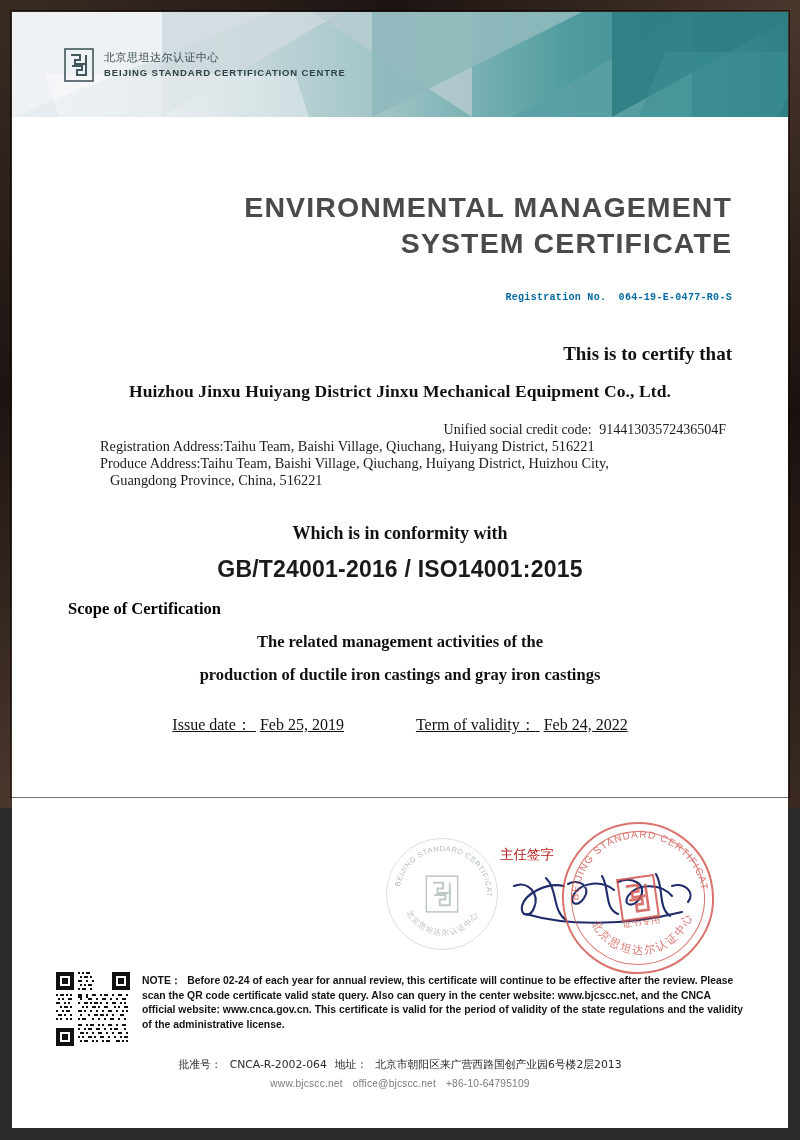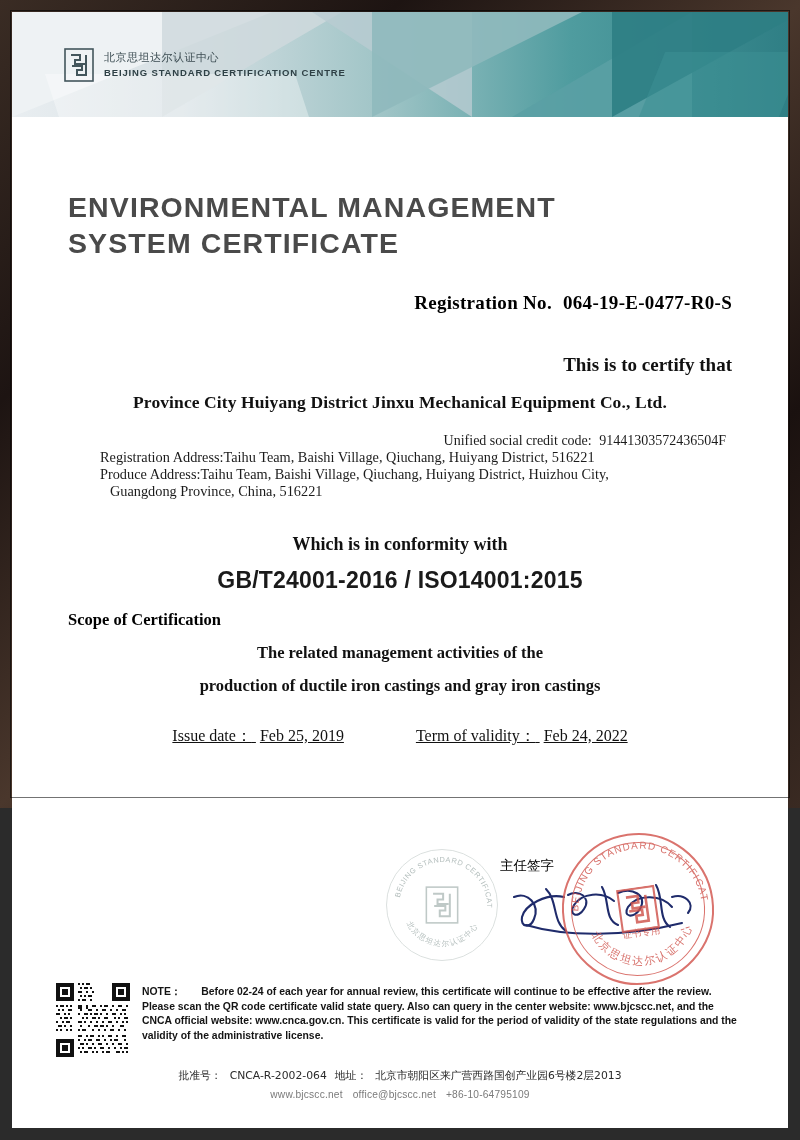--- a/index.html
+++ b/index.html
@@ -74,36 +74,37 @@
     font-size: 9.5px; font-weight: bold; color: #2f4146; letter-spacing: .85px;
     margin-top: 2px;
   }
 
   
   #body-area {
     position: relative;
     padding: 0 56px;
   }
   #main-title {
-    text-align: left;
+    text-align: right;
     font-family: "Liberation Sans", sans-serif;
     font-weight: bold;
     font-size: 28.5px;
     letter-spacing: 1.1px;
     color: #4a4a4a;
     line-height: 1.28;
     margin-top: 72px;
   }
   #reg-no {
     text-align: right;
-    font-size: 19px;
-    font-weight: bold;
-    color: #000000;
+    font-size: 10px;
+    font-weight: bold;
+    color: #0369a1;
     margin-top: 30px;
     letter-spacing: .3px;
+    font-family: Liberation Mono, monospace;
   }
   #reg-no .label { margin-right: 6px; }
 
   #certify-line {
     text-align: right;
     font-size: 19px;
     font-weight: bold;
     color: #111;
     margin-top: 40px;
   }
@@ -189,21 +190,21 @@
   #watermark-seal .wm-inner {
     position: absolute; left: 50%; top: 50%;
     transform: translate(-50%,-50%);
     width: 34px; height: 38px;
   }
   #sig-label {
     position: absolute;
     left: 432px; top: 26px;
     font-family: "DejaVu Sans", sans-serif;
     font-size: 13.5px;
-    color: #000000;
+    color: #b91c1c;
     text-align: right;
   }
   #signature {
     position: absolute;
     left: 438px; top: 44px;
     width: 200px; height: 70px;
   }
   #red-seal {
     position: absolute;
     right: 18px; top: 2px;
@@ -250,21 +251,21 @@
     position: relative;
   }
   #note-text {
     font-family: "Liberation Sans", sans-serif;
     font-size: 10.4px;
     line-height: 1.42;
     color: #141414;
     font-weight: bold;
     padding-top: 2px;
   }
-  #note-text .nlabel { margin-right: 20px; }
+  #note-text .nlabel { margin-right: 6px; }
   #footer-line1 {
     text-align: center;
     font-family: "DejaVu Sans", sans-serif;
     font-size: 10.8px;
     color: #2a2a2a;
     margin-top: 12px;
   }
   #footer-line1 .seg { margin-right: 8px; }
   #footer-line2 {
     text-align: center;
@@ -314,21 +315,21 @@
         <div>SYSTEM CERTIFICATE</div>
       </div>
 
       <div id="reg-no">
         <span class="label">Registration  No.</span>
         <span>064-19-E-0477-R0-S</span>
       </div>
 
       <div id="certify-line">This is to certify that</div>
 
-      <div id="company-name">Province City Huiyang District Jinxu Mechanical Equipment Co., Ltd.</div>
+      <div id="company-name">Huizhou Jinxu Huiyang District Jinxu Mechanical Equipment Co., Ltd.</div>
 
       <div id="credit-code">
         <span class="label">Unified social credit code:</span>
         <span>91441303572436504F</span>
       </div>
 
       <div class="addr-line">Registration Address:Taihu Team, Baishi Village, Qiuchang, Huiyang District, 516221</div>
       <div class="addr-line">Produce Address:Taihu Team, Baishi Village, Qiuchang, Huiyang District, Huizhou City,</div>
       <div class="addr-line cont">Guangdong Province, China, 516221</div>
 

